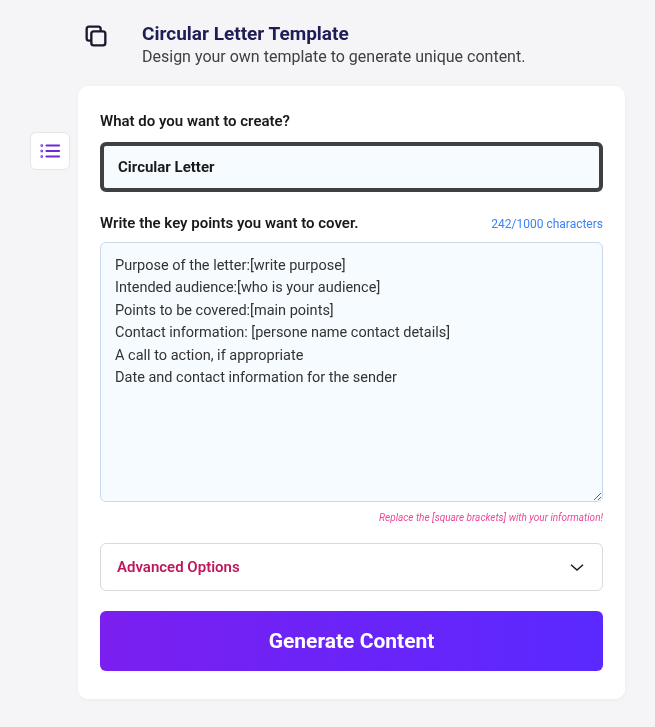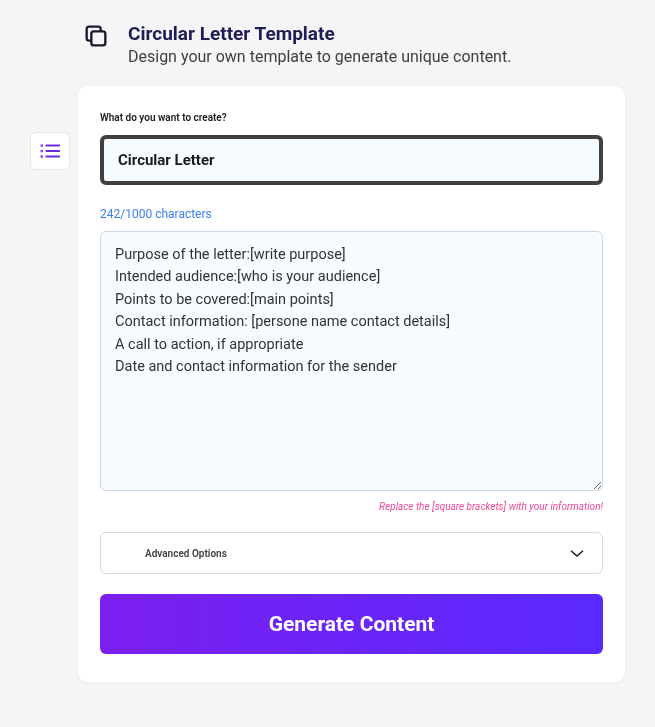--- a/index.html
+++ b/index.html
@@ -8,21 +8,21 @@
     font-family: -apple-system, BlinkMacSystemFont, "Segoe UI", Roboto, Arial, sans-serif;
     width: 655px;
     height: 727px;
     overflow: hidden;
     position: relative;
   }
   .header {
     display: flex;
     align-items: flex-start;
     padding: 22px 0 0 82px;
-    gap: 18px;
+    gap: 32px;
   }
   .header-icon svg {
     width: 28px;
     height: 28px;
     stroke: #1a1a2e;
     fill: none;
     stroke-width: 2;
   }
   .header-text h1 {
     font-size: 19px;
@@ -57,21 +57,21 @@
     stroke-linecap: round;
   }
   .card {
     margin: 20px 30px 0 78px;
     background: #fff;
     border-radius: 10px;
     padding: 26px 22px 28px 22px;
     box-shadow: 0 1px 4px rgba(0,0,0,0.04);
   }
   .label {
-    font-size: 10px;
+    font-size: 15px;
     font-weight: 600;
     color: #1a1a1a;
     margin-bottom: 12px;
   }
   .label-row {
     display: flex;
     justify-content: space-between;
     align-items: baseline;
     margin-bottom: 10px;
   }
@@ -118,24 +118,23 @@
     border-radius: 6px;
     background: #fff;
     padding: 14px 16px;
     display: flex;
     justify-content: space-between;
     align-items: center;
     cursor: pointer;
     margin-bottom: 20px;
   }
   .adv-row span {
-    font-size: 10px;
+    font-size: 15px;
     font-weight: 600;
-    color: #404040;
-    margin-left: 28px;
+    color: #be185d;
   }
   .adv-row svg {
     width: 18px;
     height: 12px;
     stroke: #1a1a1a;
     fill: none;
     stroke-width: 2;
   }
   .generate-btn {
     width: 100%;
@@ -176,20 +175,21 @@
       <line x1="8" y1="15" x2="22" y2="15"></line>
   </svg>
 </div>
 
 <div class="card">
 
   <div class="label">What do you want to create?</div>
   <input class="input-box" type="text" value="Circular Letter" style="">
 
   <div class="label-row">
+    <div class="label" style="margin-bottom:0">Write the key points you want to cover.</div>
     <div class="counter">242/1000 characters</div>
   </div>
   <textarea class="textarea-box" style="">Purpose of the letter:[write purpose]
 Intended audience:[who is your audience]
 Points to be covered:[main points]
 Contact information: [persone name contact details]
 A call to action, if appropriate
 Date and contact information for the sender</textarea>
   <div class="hint">Replace the [square brackets] with your information!</div>
 

